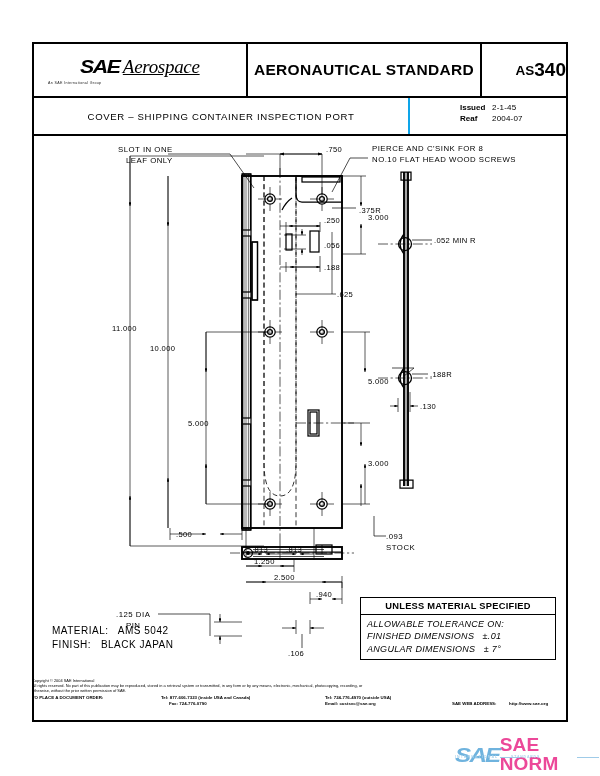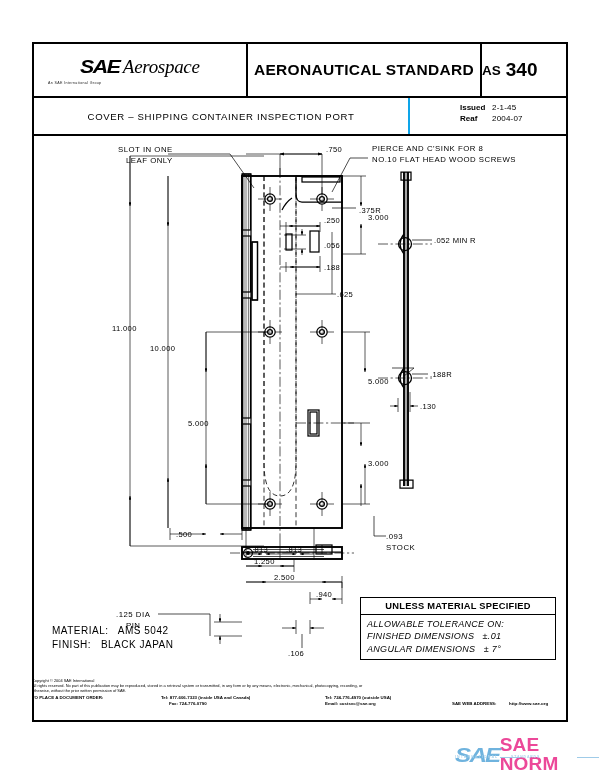--- a/index.html
+++ b/index.html
@@ -45,40 +45,40 @@
     font-style: italic;
     transform: scaleX(1.12);
     transform-origin: left center;
   }
   .sae-aero {
     font-family: "Liberation Serif", serif;
     font-style: italic; font-size: 19px;
     font-weight: 400;
     margin-left: 7px;
     letter-spacing: -0.3px;
+    text-decoration: underline;
   }
   .sae-sub {
     font-size: 3.6px; letter-spacing: 0.35px;
     margin-top: 3px; align-self: flex-start;
     margin-left: 14px; color: #222;
     white-space: nowrap;
   }
   #std-cell {
     flex: 1; height: 100%;
     border-right: 2px solid #000;
     display: flex; align-items: center; justify-content: center;
   }
   #std-cell .t {
     font-weight: 700; font-size: 15.5px;
     letter-spacing: 0.3px;
   }
   #num-cell {
     width: 84px; height: 100%;
-    display: flex; align-items: center; justify-content: flex-start;
-    gap: 5px;
+    display: flex; align-items: center; justify-content: flex-end;
   }
   #num-cell .pfx { font-weight: 700; font-size: 13.5px; }
   #num-cell .num { font-weight: 700; font-size: 19px; }
 
   
   #sub-row {
     position: absolute; left: 0; top: 54px;
     width: 100%; height: 38px;
     border-bottom: 2px solid #000;
     display: flex;

